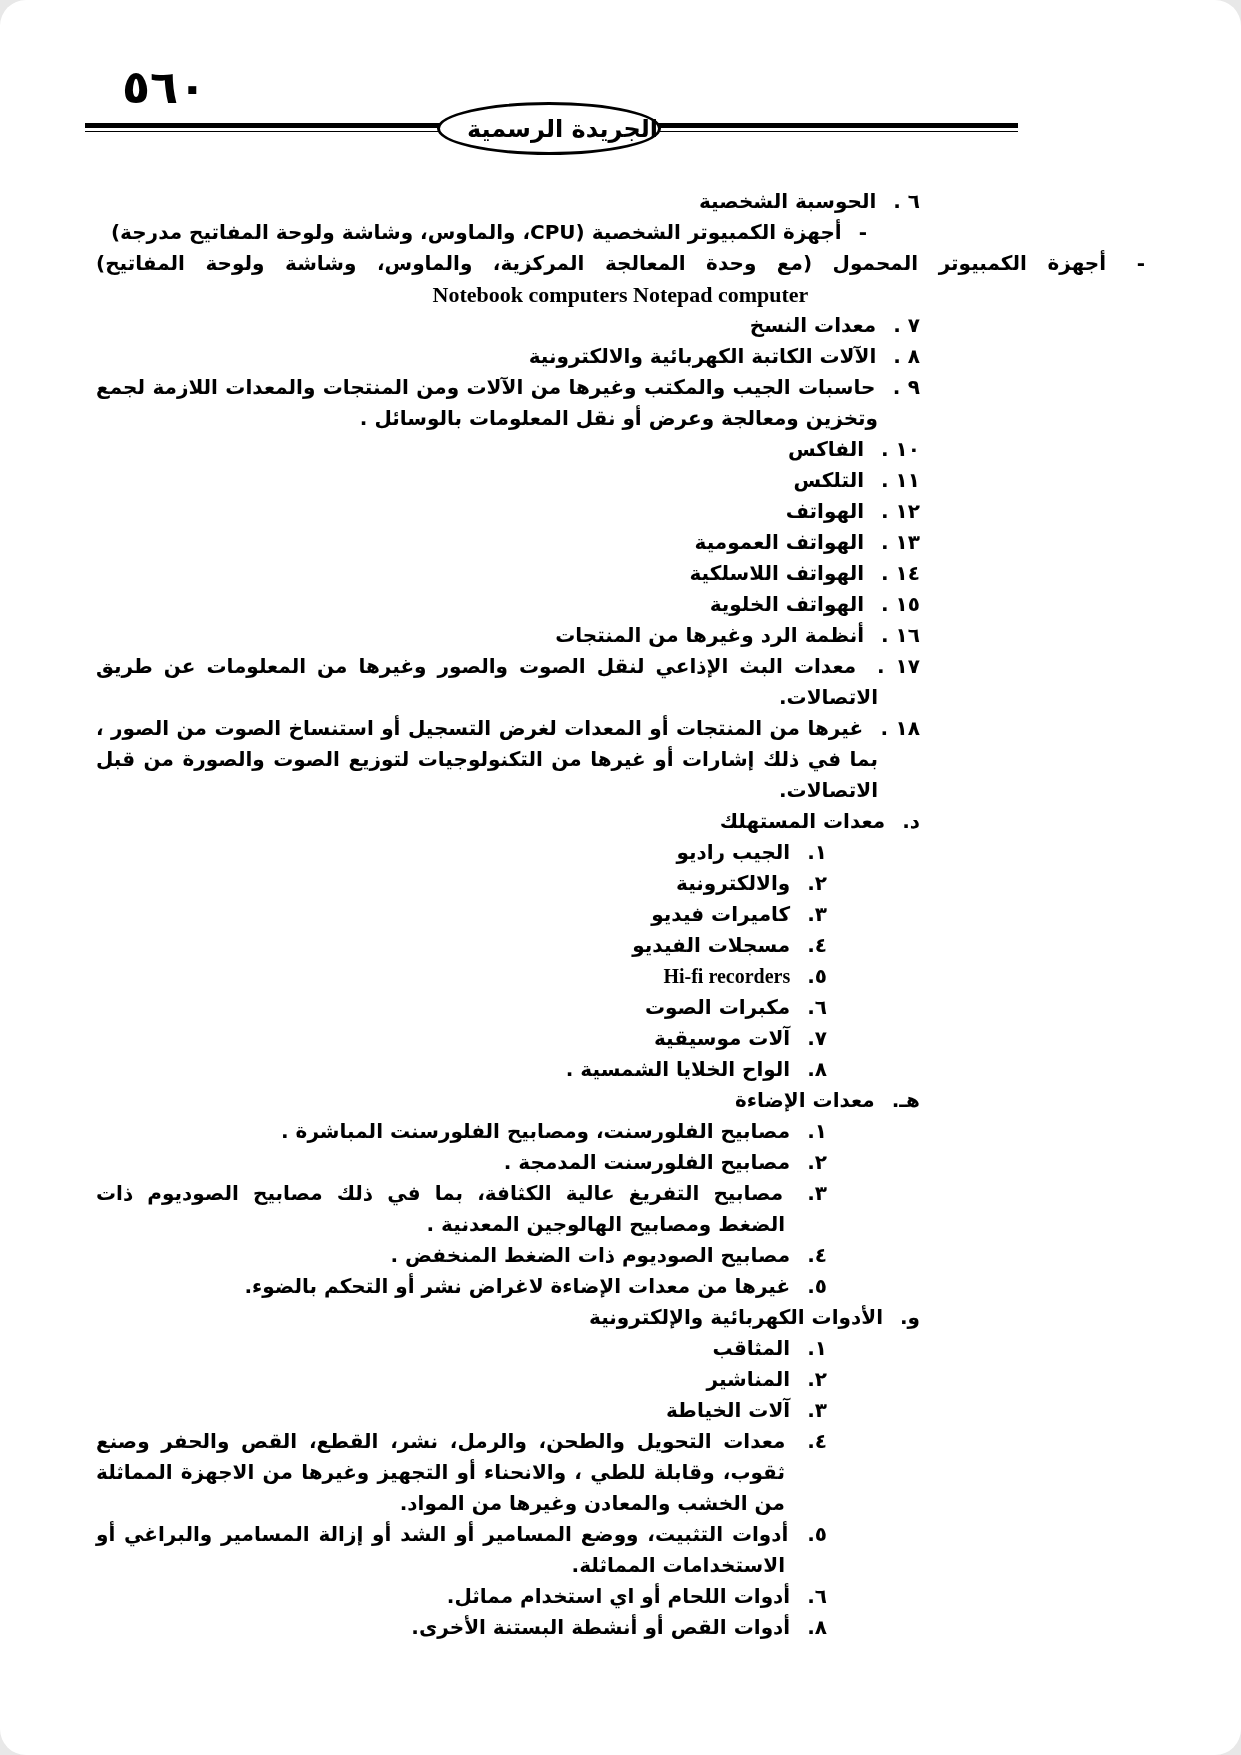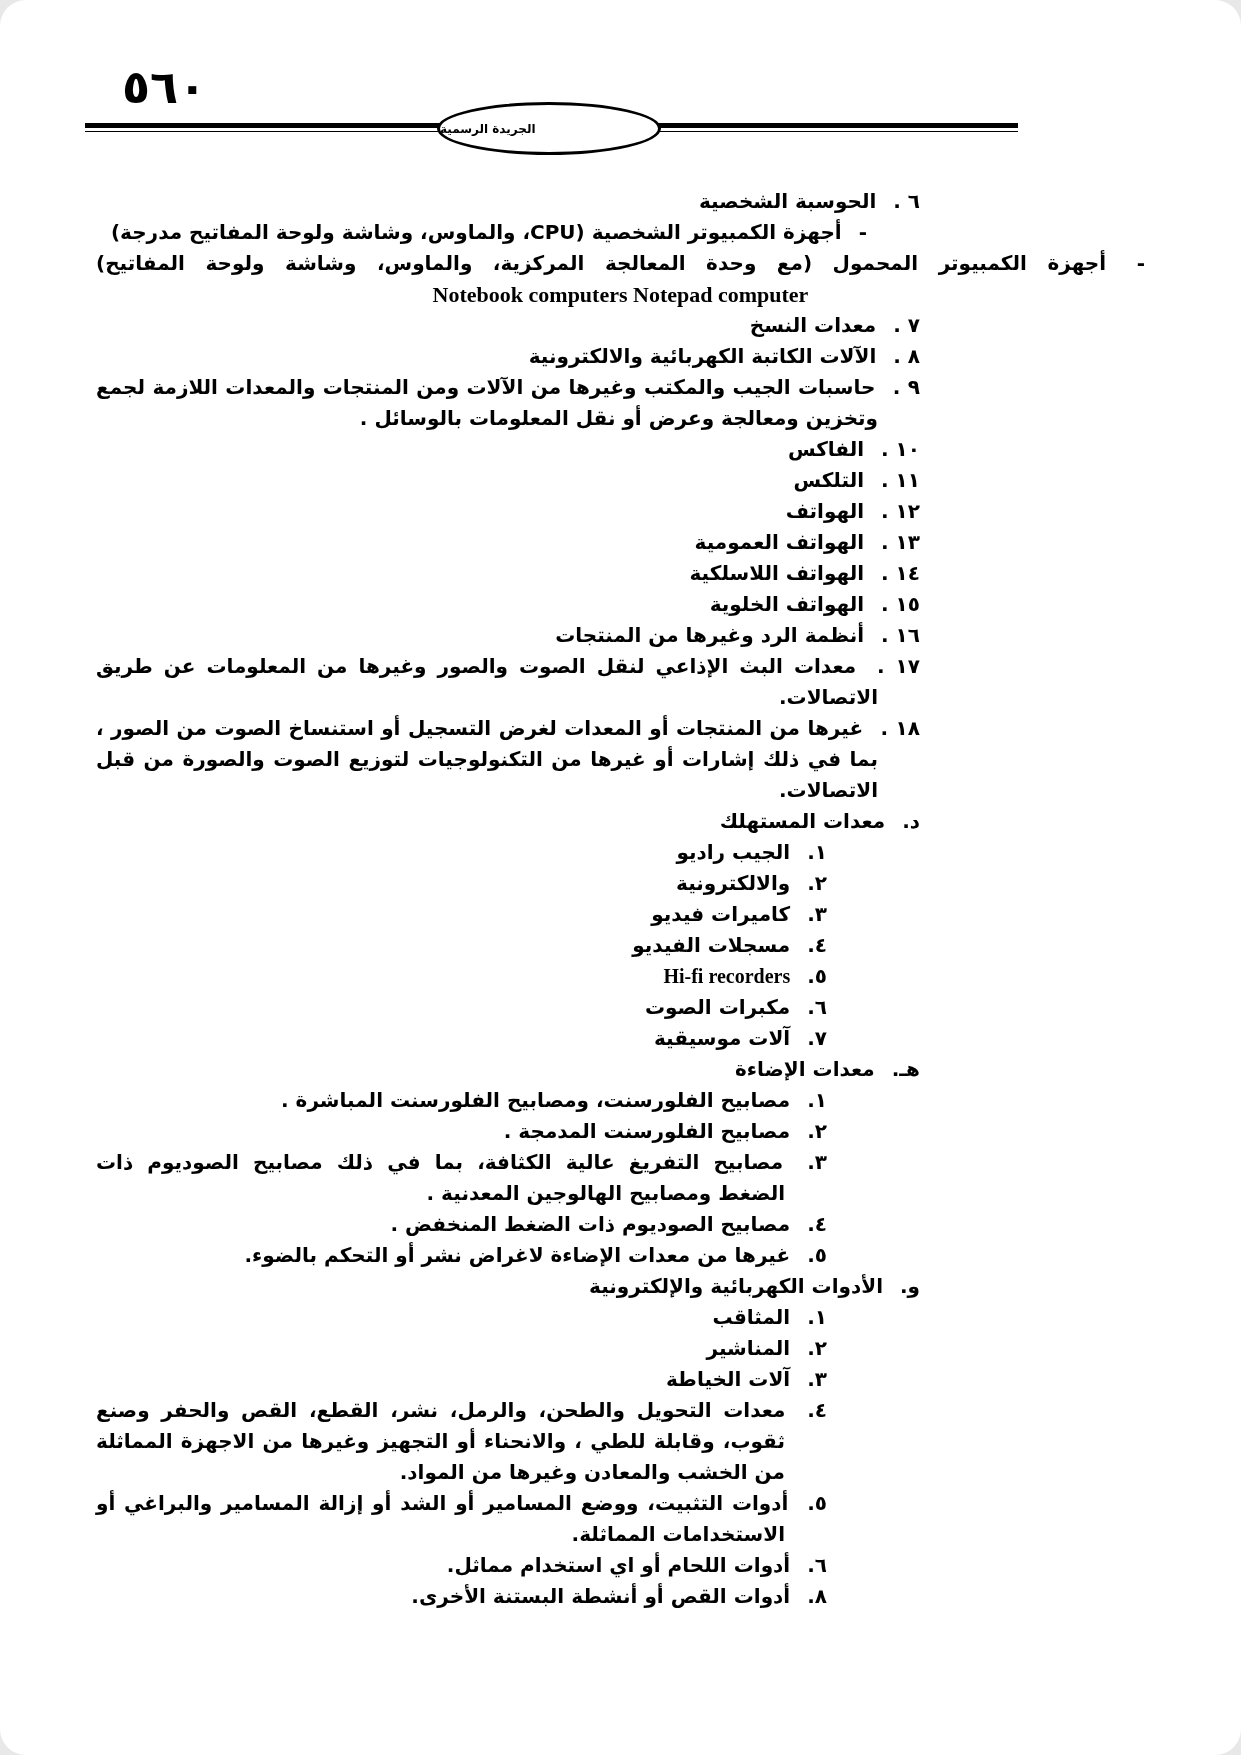--- a/index.html
+++ b/index.html
@@ -42,22 +42,22 @@
     position: absolute;
     top: 102px;
     left: 437px;
     width: 218px;
     height: 47px;
     background: #fff;
     border: 3px solid #000;
     border-radius: 50%;
     display: flex;
     align-items: center;
-    justify-content: flex-start;
-    font-size: 12px;
+    justify-content: flex-end;
+    font-size: 24px;
   }
   .body {
     position: absolute;
     top: 186px;
     left: 0;
     right: 0;
     padding: 0 96px;
     direction: rtl;
     font-size: 20px;
     line-height: 31px;
@@ -115,20 +115,21 @@
       <div class="line lvl1"><span class="marker">١٧ .</span> <span class="txt">معدات البث الإذاعي لنقل الصوت والصور وغيرها من المعلومات عن طريق الاتصالات.</span></div>
       <div class="line lvl1"><span class="marker">١٨ .</span> <span class="txt">غيرها من المنتجات أو المعدات لغرض التسجيل أو استنساخ الصوت من الصور ، بما في ذلك إشارات أو غيرها من التكنولوجيات لتوزيع الصوت والصورة من قبل الاتصالات.</span></div>
       <div class="line lvl1 section"><span class="marker">د.</span> <span class="txt">معدات المستهلك</span></div>
       <div class="line lvl2"><span class="marker">١.</span> <span class="txt">الجيب راديو</span></div>
       <div class="line lvl2"><span class="marker">٢.</span> <span class="txt">والالكترونية</span></div>
       <div class="line lvl2"><span class="marker">٣.</span> <span class="txt">كاميرات فيديو</span></div>
       <div class="line lvl2"><span class="marker">٤.</span> <span class="txt">مسجلات الفيديو</span></div>
       <div class="line lvl2"><span class="marker">٥.</span> <span class="txt latin">Hi-fi recorders</span></div>
       <div class="line lvl2"><span class="marker">٦.</span> <span class="txt">مكبرات الصوت</span></div>
       <div class="line lvl2"><span class="marker">٧.</span> <span class="txt">آلات موسيقية</span></div>
+      <div class="line lvl2"><span class="marker">٨.</span> <span class="txt">الواح الخلايا الشمسية .</span></div>
       <div class="line lvl1 section"><span class="marker">هـ.</span> <span class="txt">معدات الإضاءة</span></div>
       <div class="line lvl2"><span class="marker">١.</span> <span class="txt">مصابيح الفلورسنت، ومصابيح الفلورسنت المباشرة .</span></div>
       <div class="line lvl2"><span class="marker">٢.</span> <span class="txt">مصابيح الفلورسنت المدمجة .</span></div>
       <div class="line lvl2"><span class="marker">٣.</span> <span class="txt">مصابيح التفريغ عالية الكثافة، بما في ذلك مصابيح الصوديوم ذات الضغط ومصابيح الهالوجين المعدنية .</span></div>
       <div class="line lvl2"><span class="marker">٤.</span> <span class="txt">مصابيح الصوديوم ذات الضغط المنخفض .</span></div>
       <div class="line lvl2"><span class="marker">٥.</span> <span class="txt">غيرها من معدات الإضاءة لاغراض نشر أو التحكم بالضوء.</span></div>
       <div class="line lvl1 section"><span class="marker">و.</span> <span class="txt">الأدوات الكهربائية والإلكترونية</span></div>
       <div class="line lvl2"><span class="marker">١.</span> <span class="txt">المثاقب</span></div>
       <div class="line lvl2"><span class="marker">٢.</span> <span class="txt">المناشير</span></div>
       <div class="line lvl2"><span class="marker">٣.</span> <span class="txt">آلات الخياطة</span></div>

